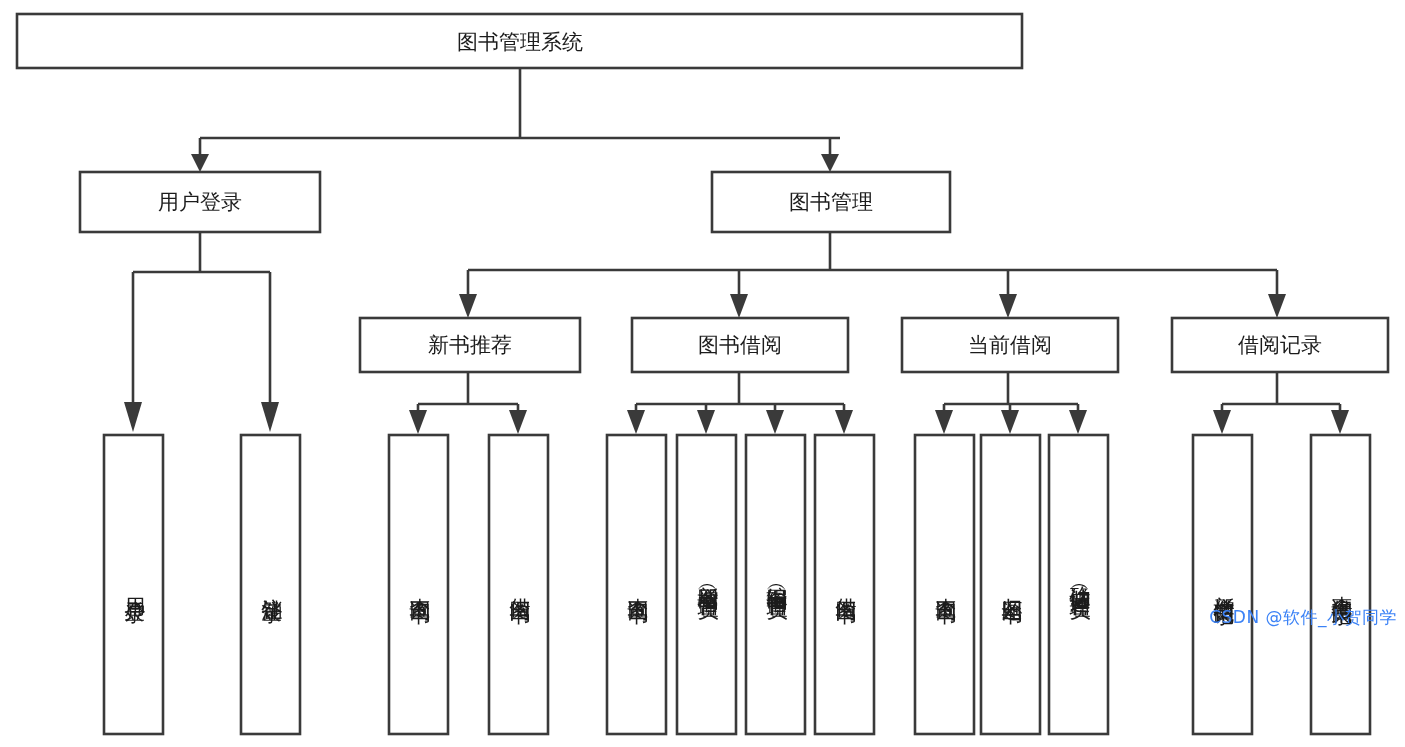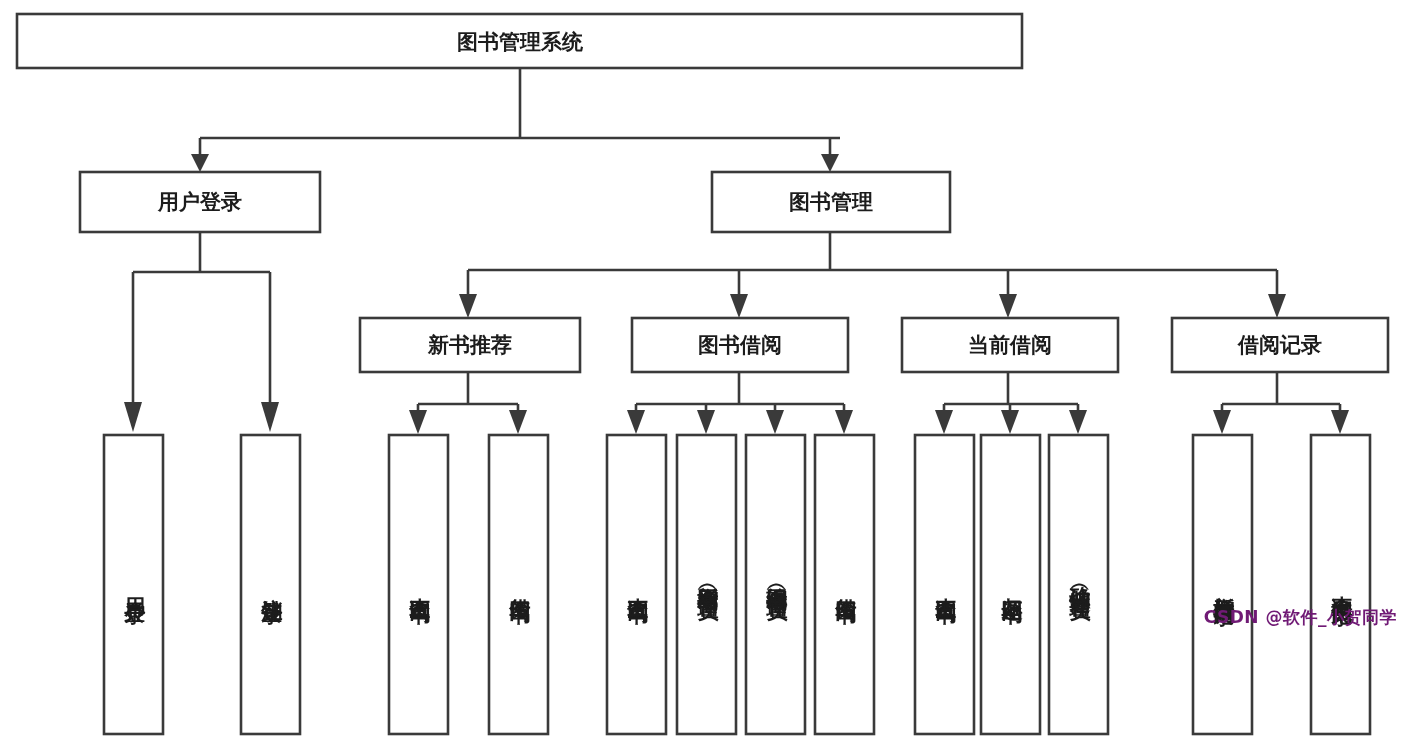--- a/index.html
+++ b/index.html
@@ -11,21 +11,20 @@
     width: 1405px;
     height: 747px;
     overflow: hidden;
     font-family: "DejaVu Sans", "Liberation Sans", sans-serif;
   }
   #diagram-root {
     position: relative;
     width: 1405px;
     height: 635px;
     background: #ffffff;
-    font-weight: bold;
   }
   svg.diagram-svg {
     position: absolute;
     top: 0;
     left: 0;
     width: 1405px;
     height: 747px;
   }
   .node-box {
     fill: #ffffff;
@@ -58,21 +57,21 @@
     letter-spacing: 2px;
     dominant-baseline: middle;
     text-anchor: middle;
   }
   .watermark-text {
     position: absolute;
     right: 8px;
     bottom: 6px;
     font-family: "DejaVu Sans", "Liberation Sans", sans-serif;
     font-size: 17px;
-    color: #701a75;
+    color: #3b82f6;
     white-space: nowrap;
     letter-spacing: 0.5px;
   }
 </style>
 </head>
 <body>
 
 <div id="diagram-root">
 
   <svg class="diagram-svg" viewBox="0 0 1405 747" xmlns="http://www.w3.org/2000/svg">

